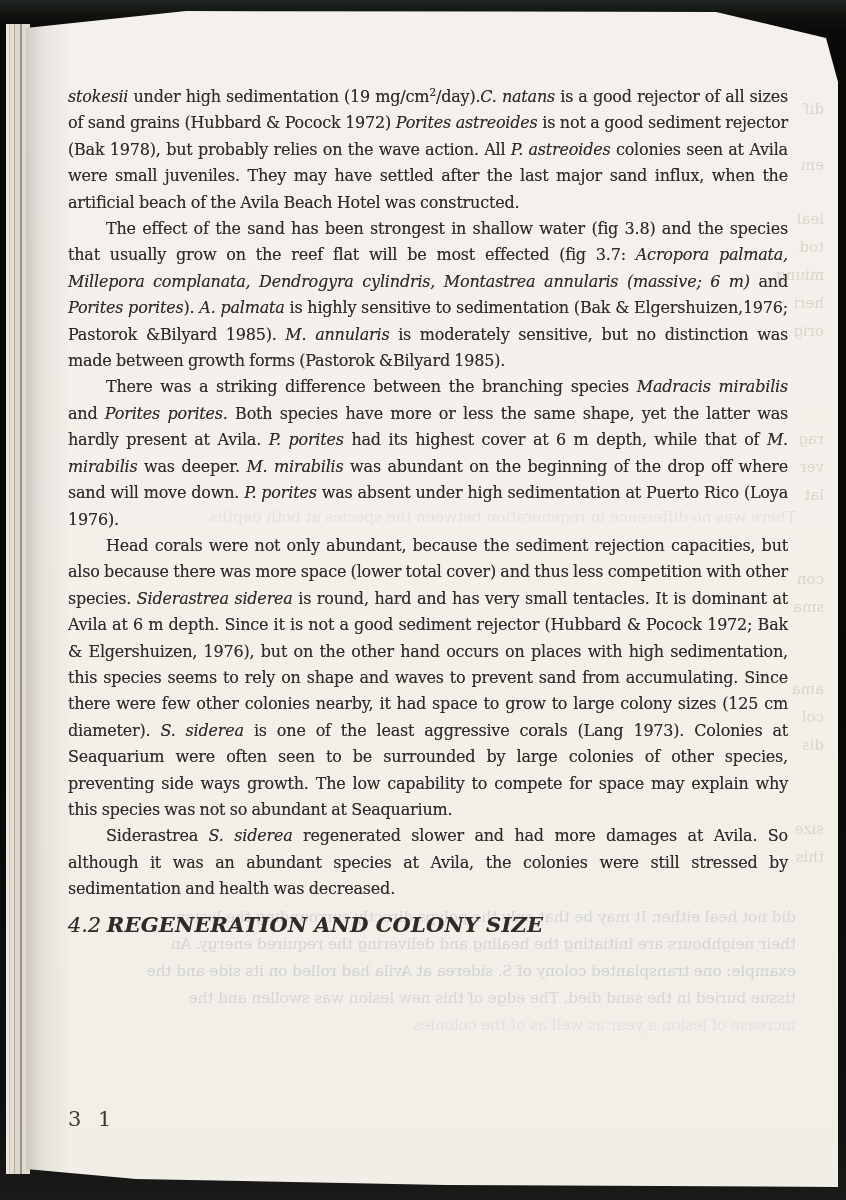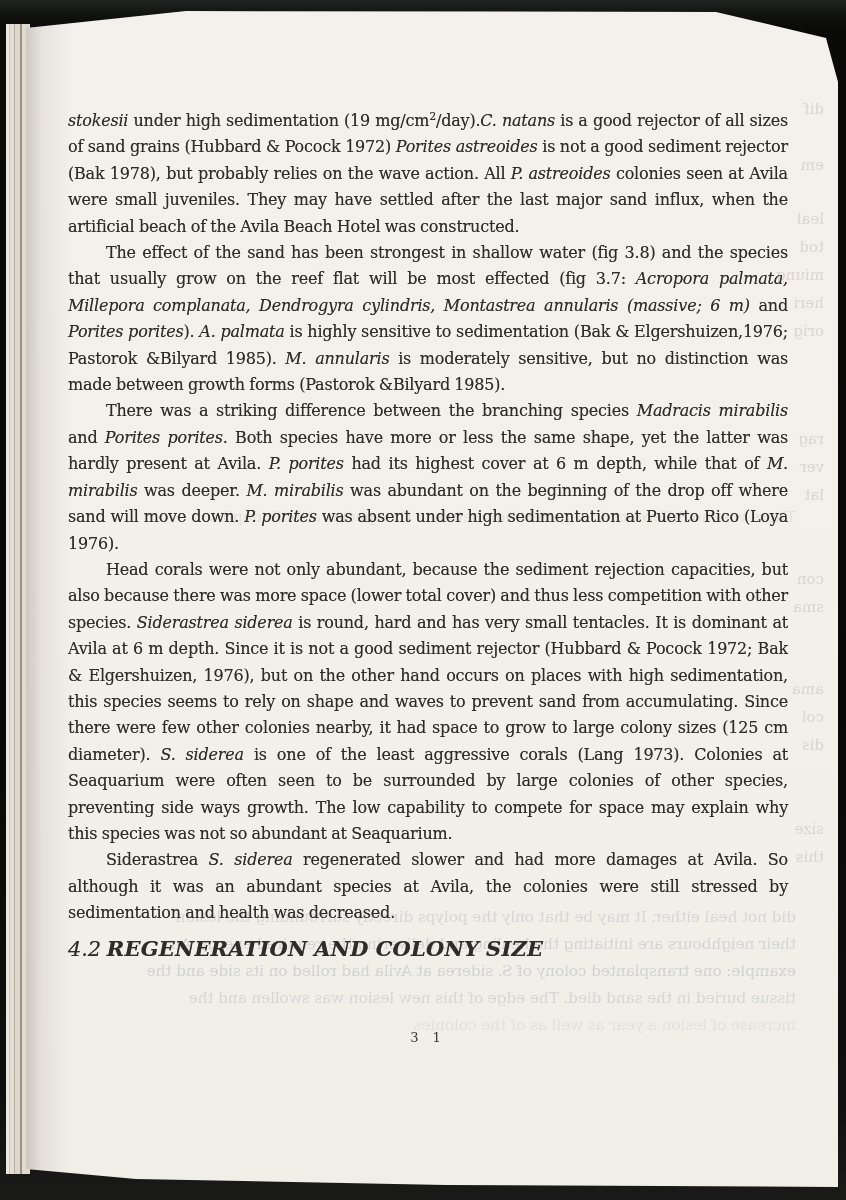--- a/index.html
+++ b/index.html
@@ -26,33 +26,32 @@
                        812px 1177px, 420px 1175px, 110px 1169px, 0px 1159px);
   }
   .content {
     position: absolute; left: 42px; top: 74px; width: 720px;
     z-index: 2;
     color: #2f2c28;
     font-size: 16px; line-height: 26.4px;
     letter-spacing: -0.2px; word-spacing: -0.5px;
     text-align: justify;
     text-shadow: 0 0 0.3px rgba(47,44,40,0.55);
-    margin-top: 24px;
   }
   .para { margin: 0; }
   .para.indent { text-indent: 38px; }
   .para i { font-style: italic; }
   .para sup { font-size: 11px; line-height: 0; }
   .section-heading { margin: 9px 0 2px 0; font-size: 21px; font-style: italic; }
   .h-num { font-weight: normal; }
   .h-text { font-weight: bold; letter-spacing: 0.2px; }
   .pagenum {
-    position: absolute; left: 42px; top: 1020px; width: 720px;
+    position: absolute; left: 42px; top: 1097px; width: 720px;
     z-index: 2;
-    text-align: center; font-size: 13px; letter-spacing: 5px; color: #3a3732;
+    font-size: 21px; letter-spacing: 5px; color: #3a3732;
   }
   
   .bleed { position: absolute; left: 0; top: 0; width: 812px; height: 1180px; z-index: 1; }
   .bleed-line {
     position: absolute; left: 30px; width: 740px;
     transform: scaleX(-1);
     color: #8e97a4; font-size: 15.5px; line-height: 26px;
     letter-spacing: -0.2px; white-space: nowrap; overflow: hidden;
     filter: blur(0.4px);
   }

